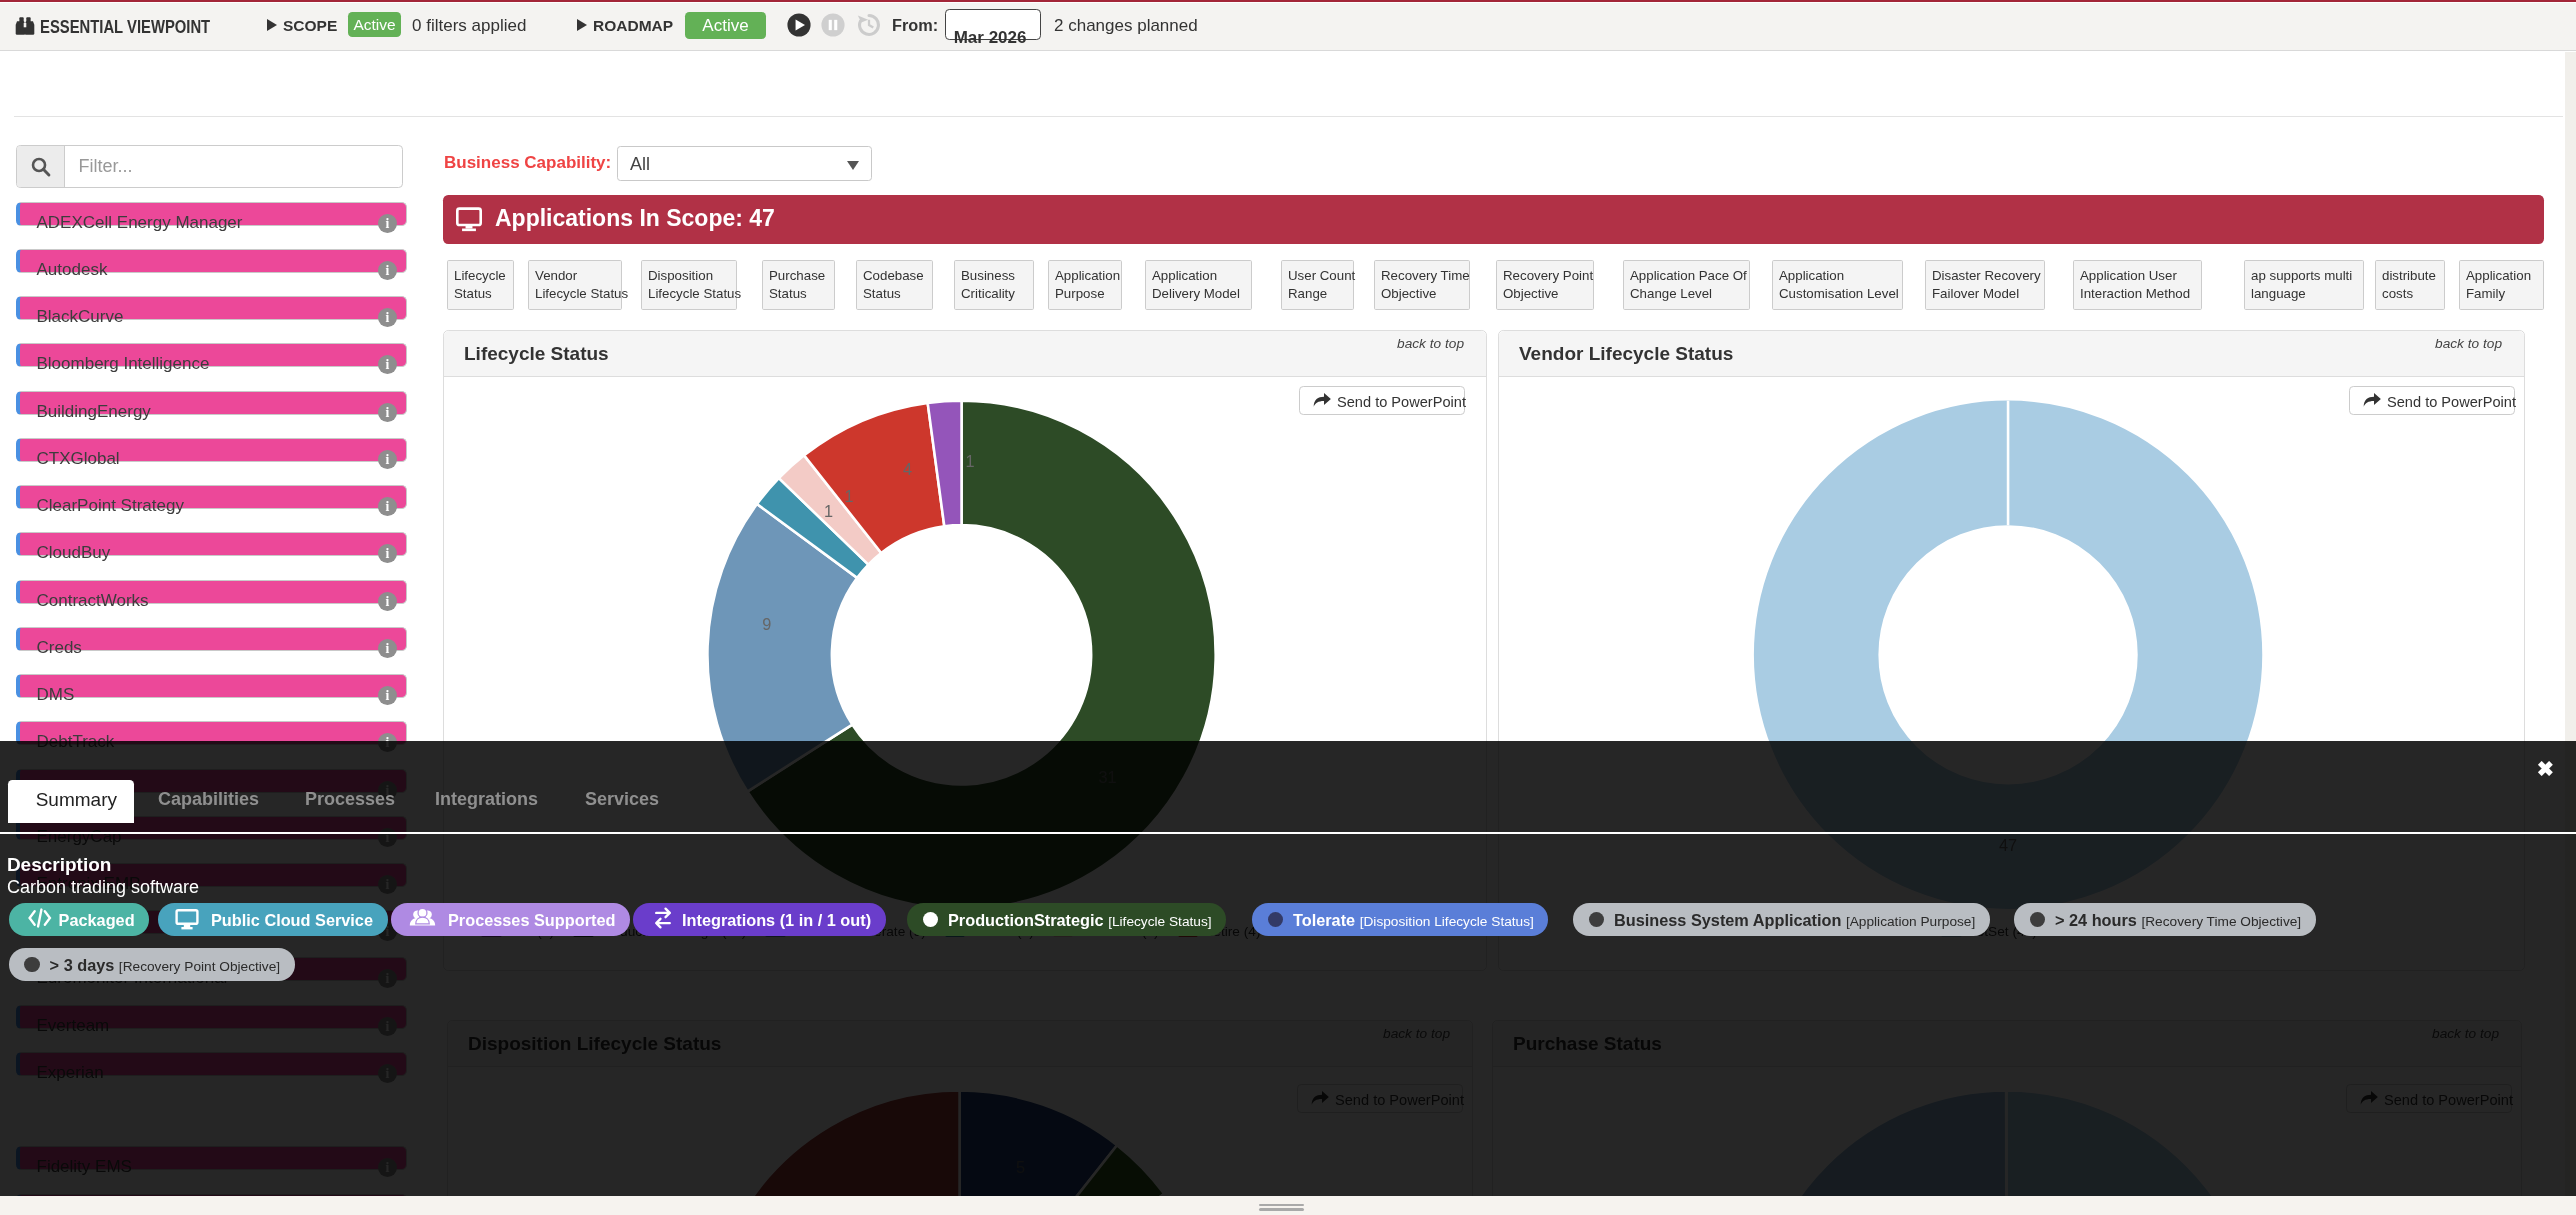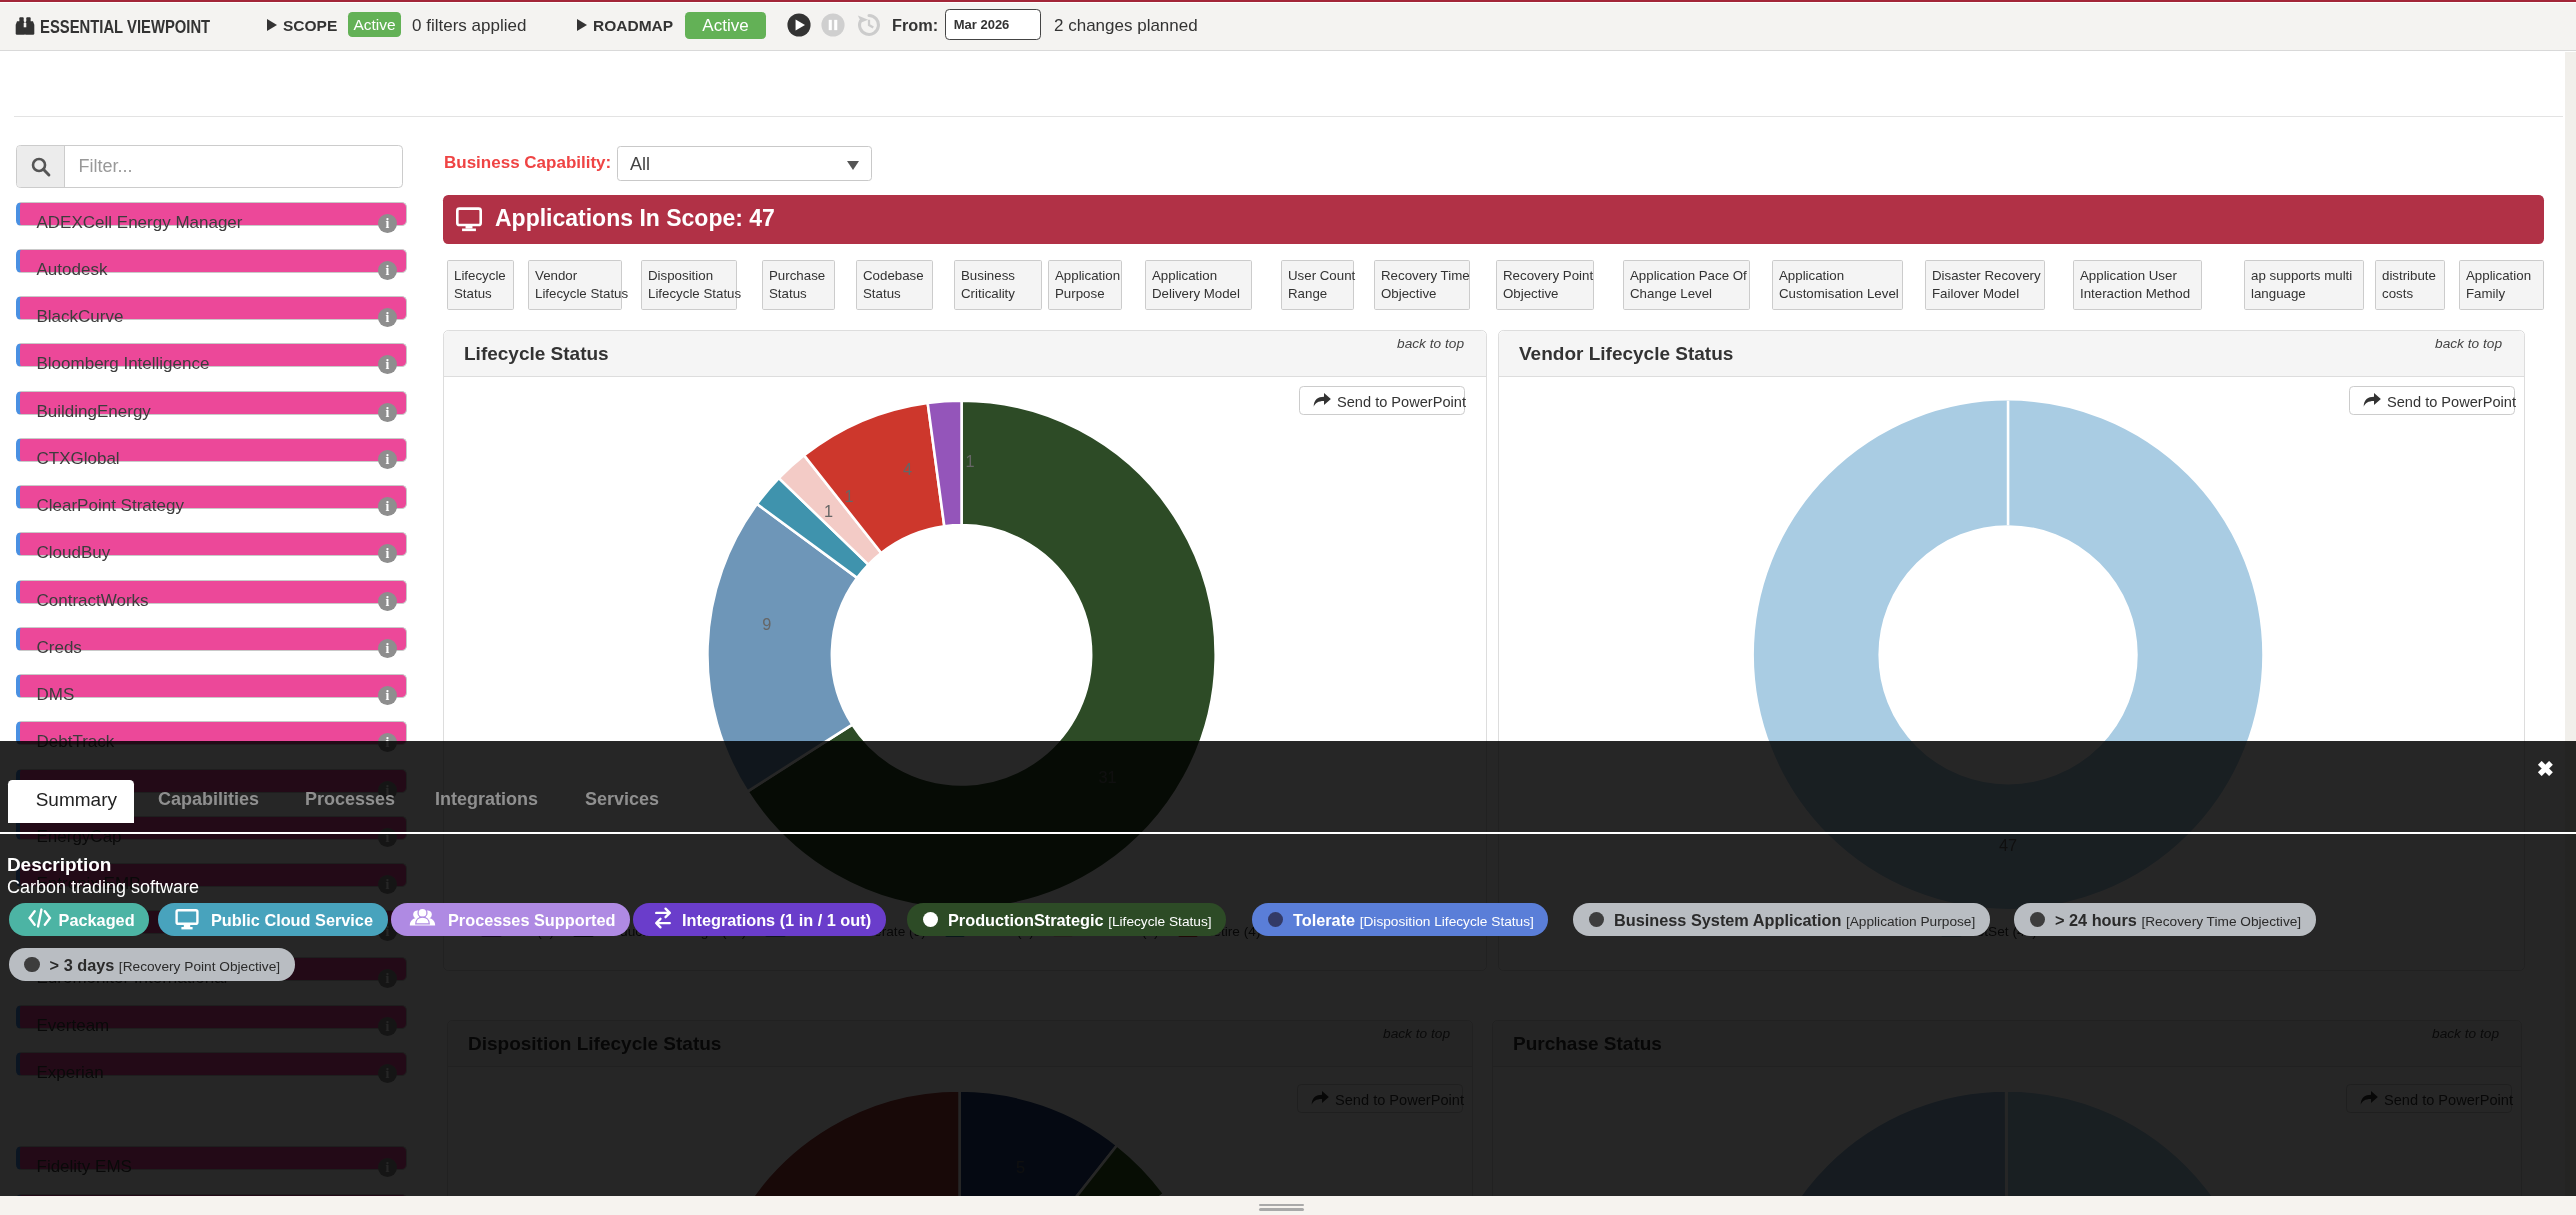--- a/index.html
+++ b/index.html
@@ -89,21 +89,21 @@
       <rect x="9" y="8" width="3.6" height="12" fill="#fff"></rect>
       <rect x="15.4" y="8" width="3.6" height="12" fill="#fff"></rect>
     </svg>
 <svg class="abs" style="left:857px;top:13px" width="24" height="24" viewBox="0 0 28 28">
  <path d="M14,3 a11,11 0 1 1 -10,6.4" fill="none" stroke="#ccc" stroke-width="3.6" stroke-linecap="round"></path>
  <path d="M1,3 l4,8 l8,-3 Z" fill="#ccc"></path>
  <path d="M14,8 v6 l5,3" fill="none" stroke="#ccc" stroke-width="2.6"></path>
 </svg>
 <div class="navtxt" style="left:892px;font-weight:bold;font-size:16.3px;top:16.3px;">From:</div>
 <div class="abs" style="left:945px;top:9.4px;width:96px;height:31px;background:#fff;border:1.7px solid #444;border-radius:4.3px;">
-  <span style="position:absolute;left:7.7px;top:7px;font-size:13px;font-weight:bold;white-space:nowrap;">Mar 2026</span>
+  <span style="position:absolute;left:7.7px;top:18px;font-size:17px;font-weight:bold;white-space:nowrap;">Mar 2026</span>
     </div>
 <div class="navtxt" style="left:1054px;">2 changes planned</div>
 <div class="abs" id="hr1"></div>
 
 <div class="abs" id="search">
  <div id="searchbtn"></div>
  <svg class="abs" style="left:13.7px;top:10.3px" width="21.5" height="21.5" viewBox="0 0 25 25">
         <circle cx="10.5" cy="10.5" r="7" fill="none" stroke="#555" stroke-width="3"></circle>
         <line x1="15.5" y1="15.5" x2="22" y2="22" stroke="#555" stroke-width="3.4" stroke-linecap="round"></line>
       </svg>
@@ -205,21 +205,21 @@
   <rect x="11" y="22" width="8" height="4" fill="#fff"></rect>
         <rect x="7" y="26" width="16" height="3" fill="#fff"></rect>
  </svg>
  <span class="t">Applications In Scope: 47</span>
 </div>
 <div class="fbox" style="left:447px;width:67px;">Lifecycle<br>Status</div>
 <div class="fbox" style="left:528px;width:94px;">Vendor<br>Lifecycle Status</div>
 <div class="fbox" style="left:641px;width:96px;">Disposition<br>Lifecycle Status</div>
 <div class="fbox" style="left:762px;width:73px;">Purchase<br>Status</div>
 <div class="fbox" style="left:856px;width:77px;">Codebase<br>Status</div>
-<div class="fbox" style="left:954px;width:88px;">Business<br>Criticality</div>
+<div class="fbox" style="left:954px;width:80px;">Business<br>Criticality</div>
 <div class="fbox" style="left:1048px;width:74px;">Application<br>Purpose</div>
 <div class="fbox" style="left:1145px;width:107px;">Application<br>Delivery Model</div>
 <div class="fbox" style="left:1281px;width:73px;">User Count<br>Range</div>
 <div class="fbox" style="left:1374px;width:96px;">Recovery Time<br>Objective</div>
 <div class="fbox" style="left:1496px;width:98px;">Recovery Point<br>Objective</div>
 <div class="fbox" style="left:1623px;width:127px;">Application Pace Of<br>Change Level</div>
 <div class="fbox" style="left:1772px;width:131px;">Application<br>Customisation Level</div>
 <div class="fbox" style="left:1925px;width:120px;">Disaster Recovery<br>Failover Model</div>
 <div class="fbox" style="left:2073px;width:129px;">Application User<br>Interaction Method</div>
 <div class="fbox" style="left:2244px;width:120px;">ap supports multi<br>language</div>

